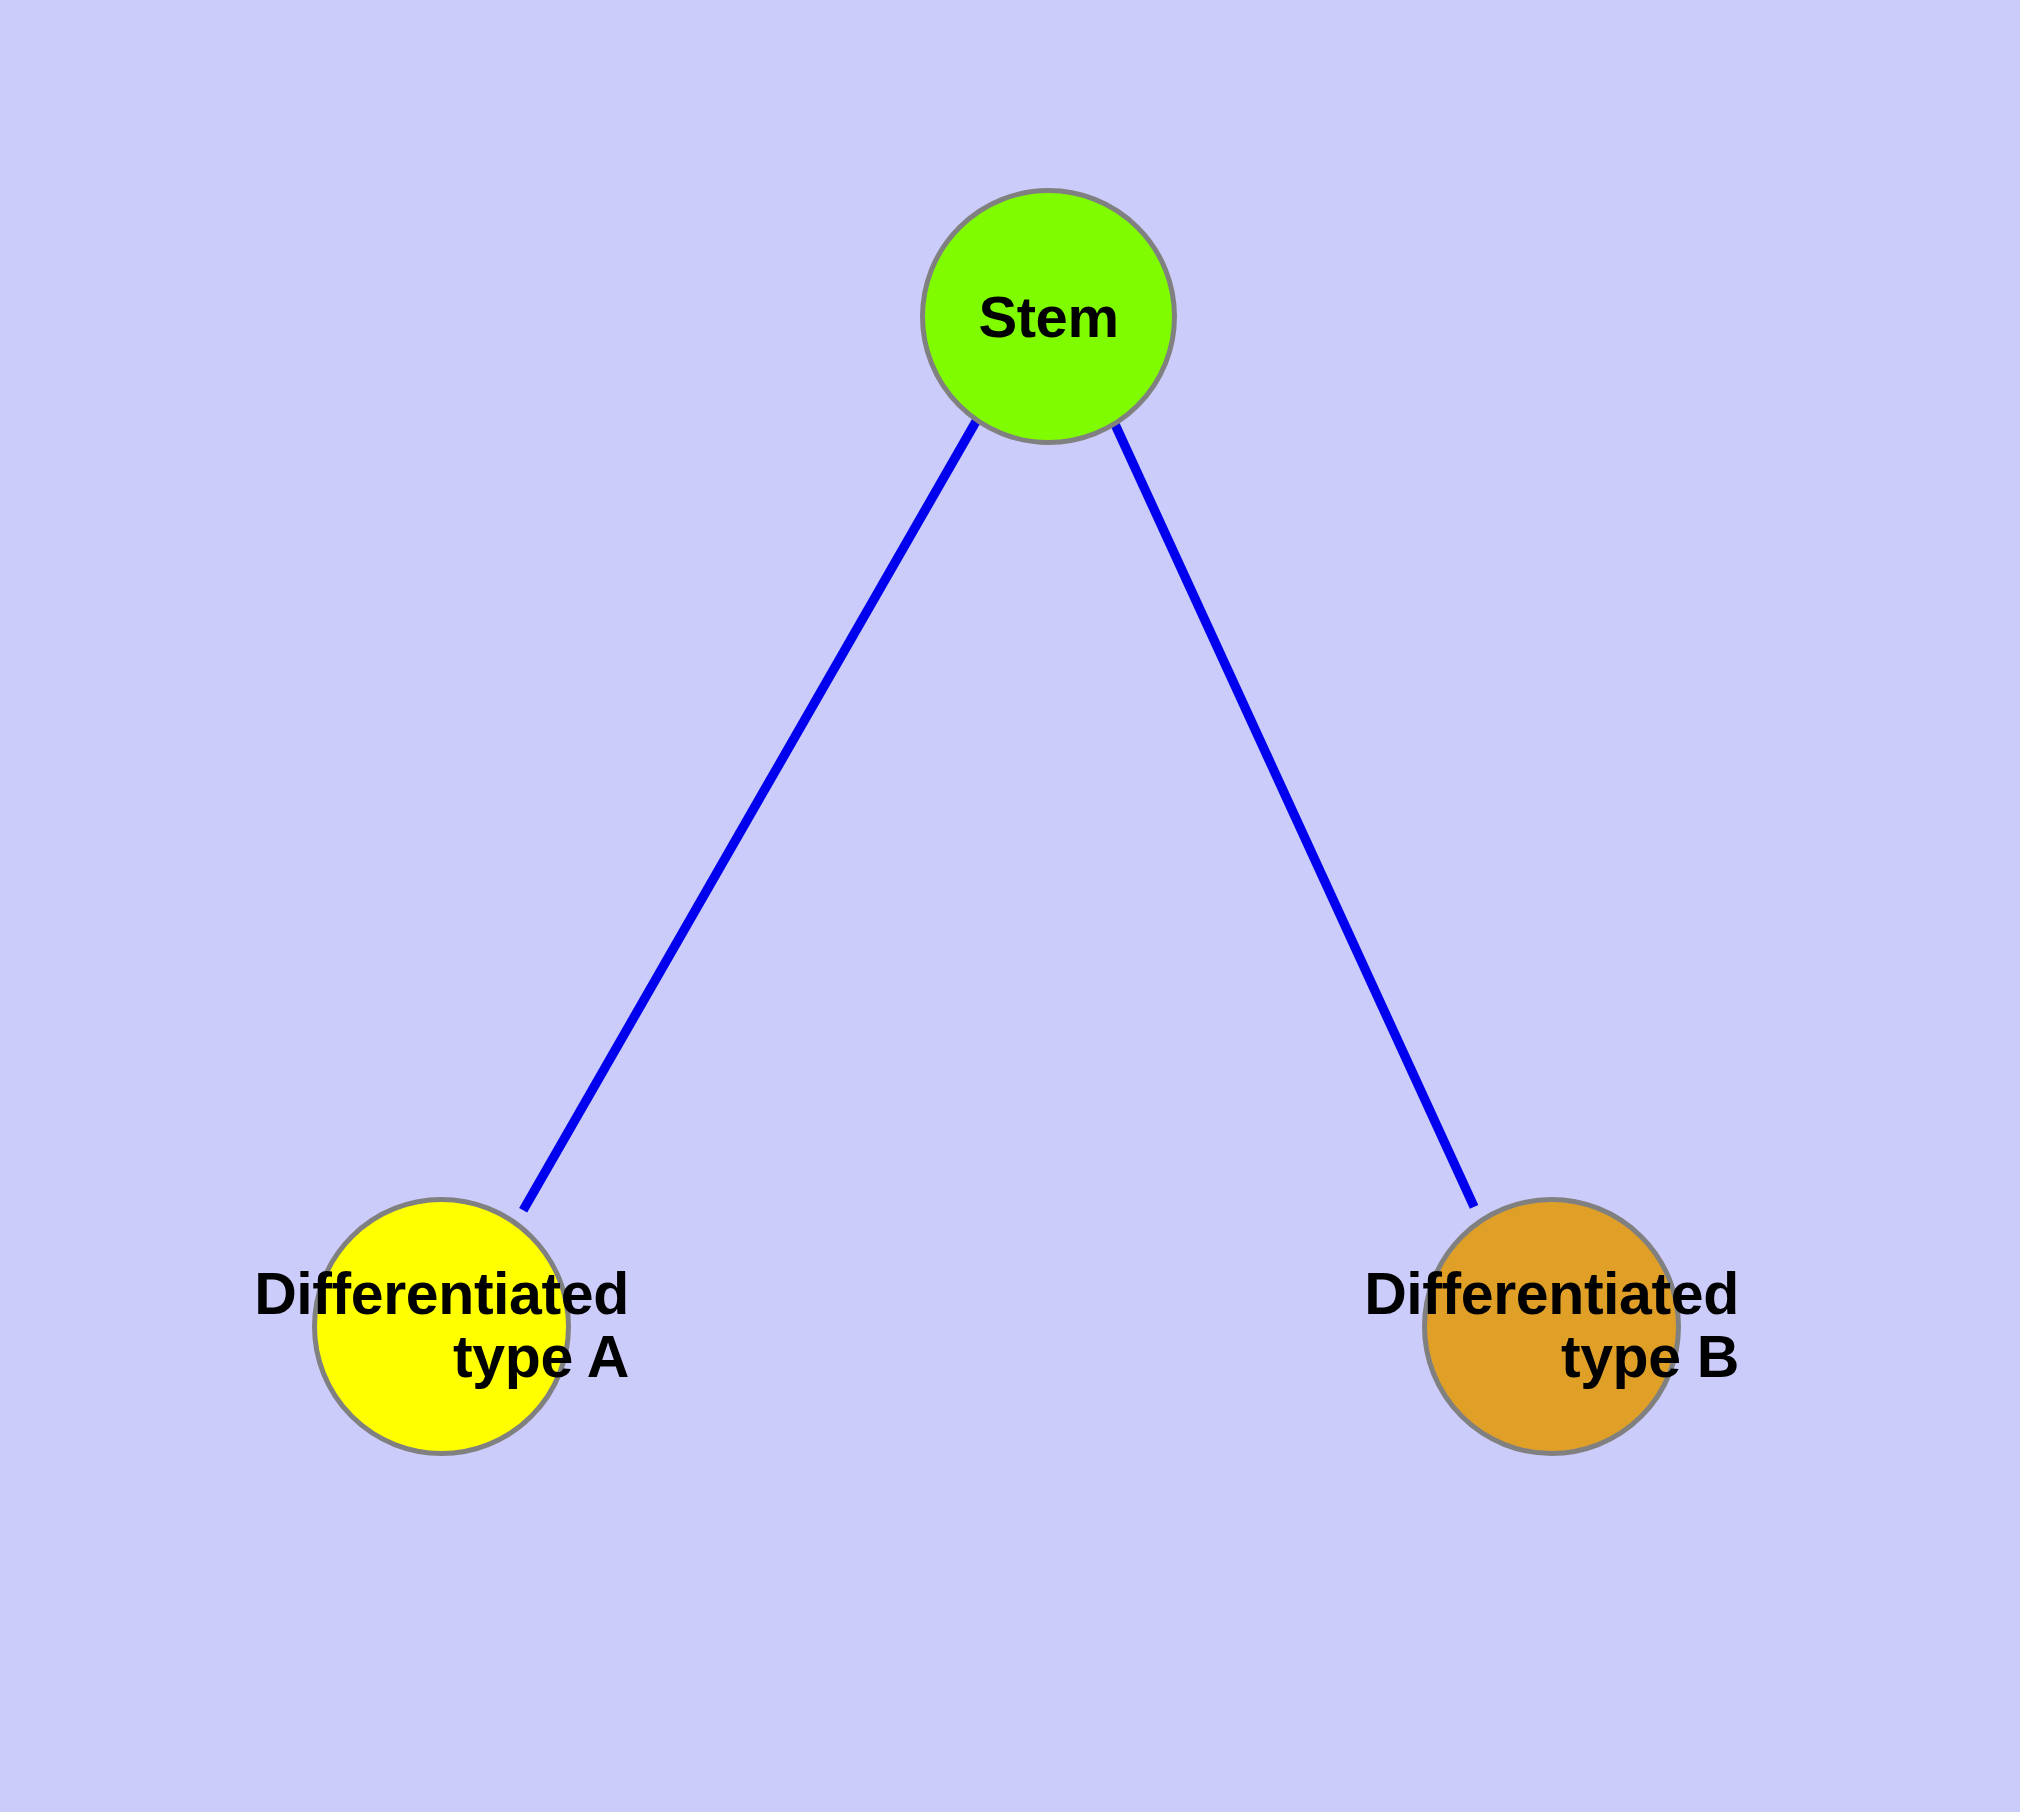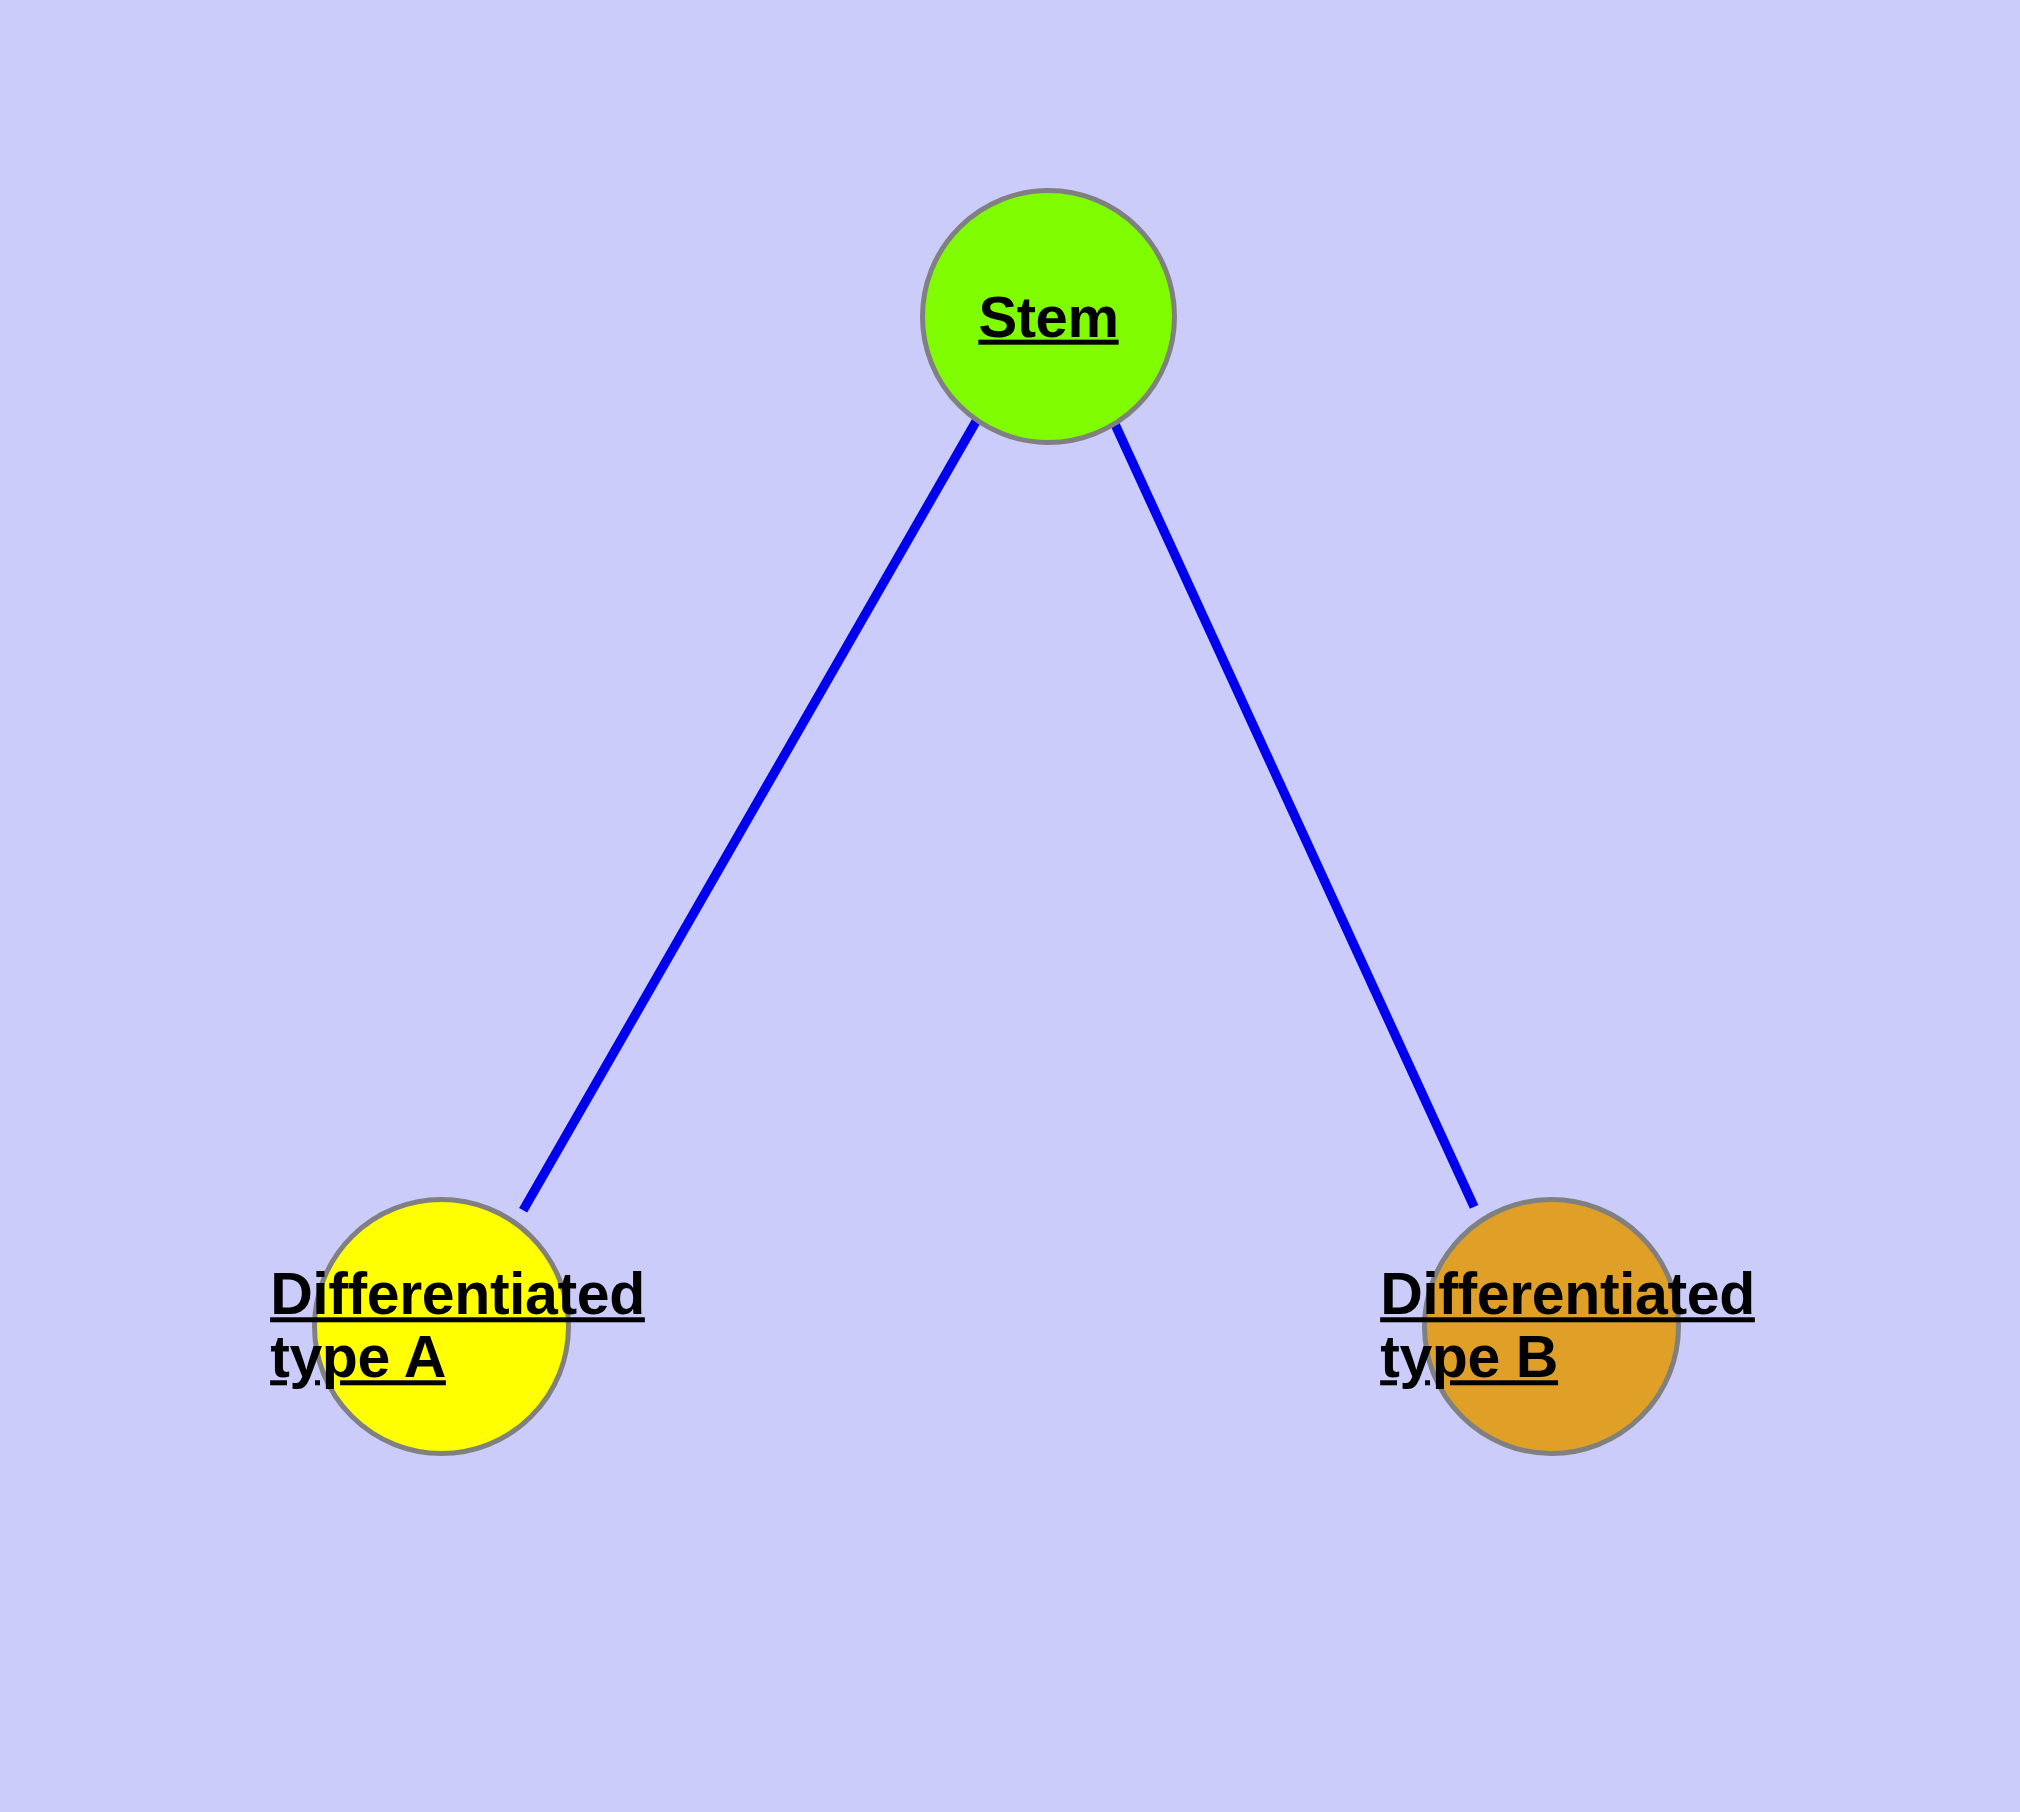--- a/index.html
+++ b/index.html
@@ -34,27 +34,26 @@
     display: flex;
     align-items: center;
     justify-content: center;
   }
   .node-label {
     position: absolute;
     left: 50%;
     top: 50%;
     transform: translate(-50%, -50%);
     white-space: nowrap;
-    text-align: left;
+    text-align: right;
     font-weight: bold;
     color: #000000;
     line-height: 1.08;
     letter-spacing: -0.4px;
     pointer-events: none;
-    text-decoration: underline;
   }
   #node-stem {
     left: 920px;
     top: 188px;
     width: 257px;
     height: 257px;
     background: #80fc00;
   }
   #node-stem .node-label {
     font-size: 58px;
@@ -69,21 +68,20 @@
   #node-diff-b {
     left: 1422px;
     top: 1197px;
     width: 259px;
     height: 259px;
     background: #e0a028;
   }
   #node-diff-a .node-label,
   #node-diff-b .node-label {
     font-size: 59px;
-    margin-left: 16px;
   }
 </style>
 </head>
 <body>
 
 <div id="graph-canvas">
 
   <svg id="edge-layer" viewBox="0 0 2384 2138" xmlns="http://www.w3.org/2000/svg">
     <line id="edge-stem-diff-a" x1="1152" y1="496" x2="617" y2="1428" stroke="#0000ee" stroke-width="11" stroke-linecap="butt"></line>
     <line id="edge-stem-diff-b" x1="1310" y1="489" x2="1739" y2="1424" stroke="#0000ee" stroke-width="11" stroke-linecap="butt"></line>

